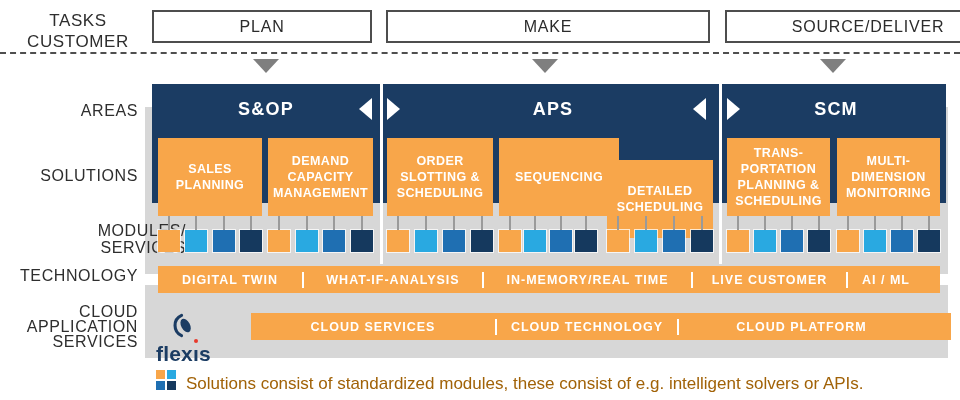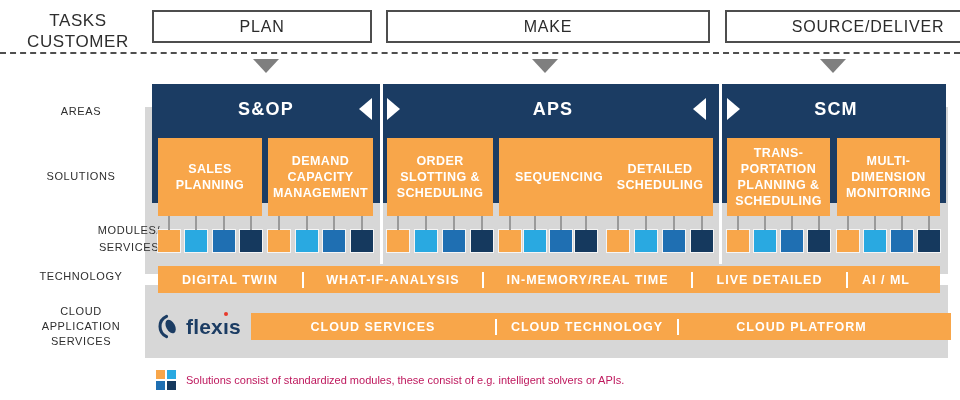--- a/index.html
+++ b/index.html
@@ -1,20 +1,20 @@
 <!DOCTYPE html>
 <html><head>
 <meta charset="utf-8">
 <style>
   html,body{margin:0;padding:0;background:#fff;}
   #stage{position:relative;width:960px;height:400px;background:#fff;overflow:hidden;
          font-family:"Liberation Sans",sans-serif;-webkit-font-smoothing:antialiased;}
   .abs{position:absolute;}
-  .row-label{position:absolute;left:16px;width:130px;text-align:center;color:#2e2e2e;
-             font-size:11px;letter-spacing:.6px;line-height:16px;white-space:pre-line;}
+  .row-label{position:absolute;left:8px;width:130px;text-align:right;color:#2e2e2e;
+             font-size:16px;letter-spacing:.6px;line-height:16px;white-space:pre-line;}
   
   .task-box{position:absolute;top:10px;height:29px;border:2px solid #4d4d4d;background:#fff;
             display:flex;align-items:center;justify-content:center;font-size:16px;
             letter-spacing:.8px;color:#2b2b2b;}
   #dashed-line{position:absolute;top:52px;left:0;width:960px;border-top:2px dashed #4f4f4f;}
   .down-tri{position:absolute;top:59px;width:0;height:0;
             border-left:13px solid transparent;border-right:13px solid transparent;
             border-top:14px solid #7f7f7f;}
   
   #gray-panel{position:absolute;left:145px;top:107px;width:803px;height:251px;background:#d7d7d7;}
@@ -36,30 +36,30 @@
   .sq::before{content:"";position:absolute;left:50%;margin-left:-1px;top:-14px;width:2px;
               height:14px;background:#9a9a9a;}
   .c0{background:#f8a64a;} .c1{background:#29a9e1;} .c2{background:#1f6fb2;} .c3{background:#15395e;}
   
   .obar{position:absolute;height:27px;background:#f8a64a;display:flex;align-items:stretch;}
   .obar .seg{display:flex;align-items:center;justify-content:center;color:#fff;font-size:12.5px;
              font-weight:700;letter-spacing:1px;white-space:nowrap;}
   .obar .divider{width:2px;height:16px;background:#fff;align-self:center;}
   .notch{position:absolute;background:#fff;}
   
-  #brand{position:absolute;left:156px;top:313px;height:27px;display:flex;align-items:center;gap:5px;}
+  #brand{position:absolute;left:156px;top:313px;height:27px;display:flex;align-items:center;gap:5px;flex-direction:column;}
   #brand .wordmark{color:#1b3c63;font-size:21px;font-weight:700;letter-spacing:.2px;line-height:1;}
   #brand .di{position:relative;display:inline-block;}
   #brand .di .dot{position:absolute;left:50%;margin-left:-2px;top:-4px;width:4px;height:4px;
                   border-radius:50%;background:#e8392b;}
   
   #legend{position:absolute;left:156px;top:370px;display:grid;grid-template-columns:9px 9px;
           grid-template-rows:9px 9px;gap:2px;}
   #legend div{width:9px;height:9px;}
-  #footnote-text{position:absolute;left:186px;top:374px;font-size:11px;color:#be185d;}
+  #footnote-text{position:absolute;left:186px;top:374px;font-size:17px;color:#a16207;}
 </style>
 </head>
 <body>
 
 <div id="stage">
 
   <div class="row-label abs" style="left:18px;width:120px;top:10px;text-align:center;font-size:17px;line-height:21px;">TASKS
 CUSTOMER</div>
   <div class="task-box" style="left:152px;width:216px;">PLAN</div>
   <div class="task-box" style="left:386px;width:320px;">MAKE</div>
@@ -90,21 +90,21 @@
   <div class="row-label" style="top:168px;">SOLUTIONS</div>
   <div class="sol-box" style="left:158px;width:104px;">SALES
 PLANNING</div>
   <div class="sol-box" style="left:268px;width:105px;">DEMAND
 CAPACITY
 MANAGEMENT</div>
   <div class="sol-box" style="left:387px;width:106px;">ORDER
 SLOTTING &amp;
 SCHEDULING</div>
   <div class="sol-box" style="left:499px;width:120px;">SEQUENCING</div>
-  <div class="sol-box" style="left:607px;width:106px;">DETAILED
+  <div class="sol-box" style="left:607px;width:106px;margin-top:22px;">DETAILED
 SCHEDULING</div>
   <div class="sol-box" style="left:727px;width:103px;">TRANS-
 PORTATION
 PLANNING &amp;
 SCHEDULING</div>
   <div class="sol-box" style="left:837px;width:103px;">MULTI-
 DIMENSION
 MONITORING</div>
 
   <div class="row-label" style="top:222px;line-height:17px;padding-left:48px;">MODULES/
@@ -156,21 +156,21 @@
   <div class="row-label" style="top:268px;">TECHNOLOGY</div>
   <div class="notch" style="left:143px;top:274px;width:15px;height:11px;"></div>
   <div class="notch" style="left:940px;top:274px;width:11px;height:11px;"></div>
   <div class="obar" style="left:158px;top:266px;width:782px;">
     <div class="seg" style="width:144px;">DIGITAL TWIN</div>
     <div class="divider"></div>
     <div class="seg" style="width:178px;">WHAT-IF-ANALYSIS</div>
     <div class="divider"></div>
     <div class="seg" style="width:207px;">IN-MEMORY/REAL TIME</div>
     <div class="divider"></div>
-    <div class="seg" style="width:153px;">LIVE DETAILED</div>
+    <div class="seg" style="width:153px;">LIVE CUSTOMER</div>
     <div class="divider"></div>
     <div class="seg" style="width:76px;">AI / ML</div>
   </div>
 
   <div class="row-label" style="top:304px;line-height:15px;">CLOUD
 APPLICATION
 SERVICES</div>
 
   <div id="brand">
     <span style="display:inline-flex;">

